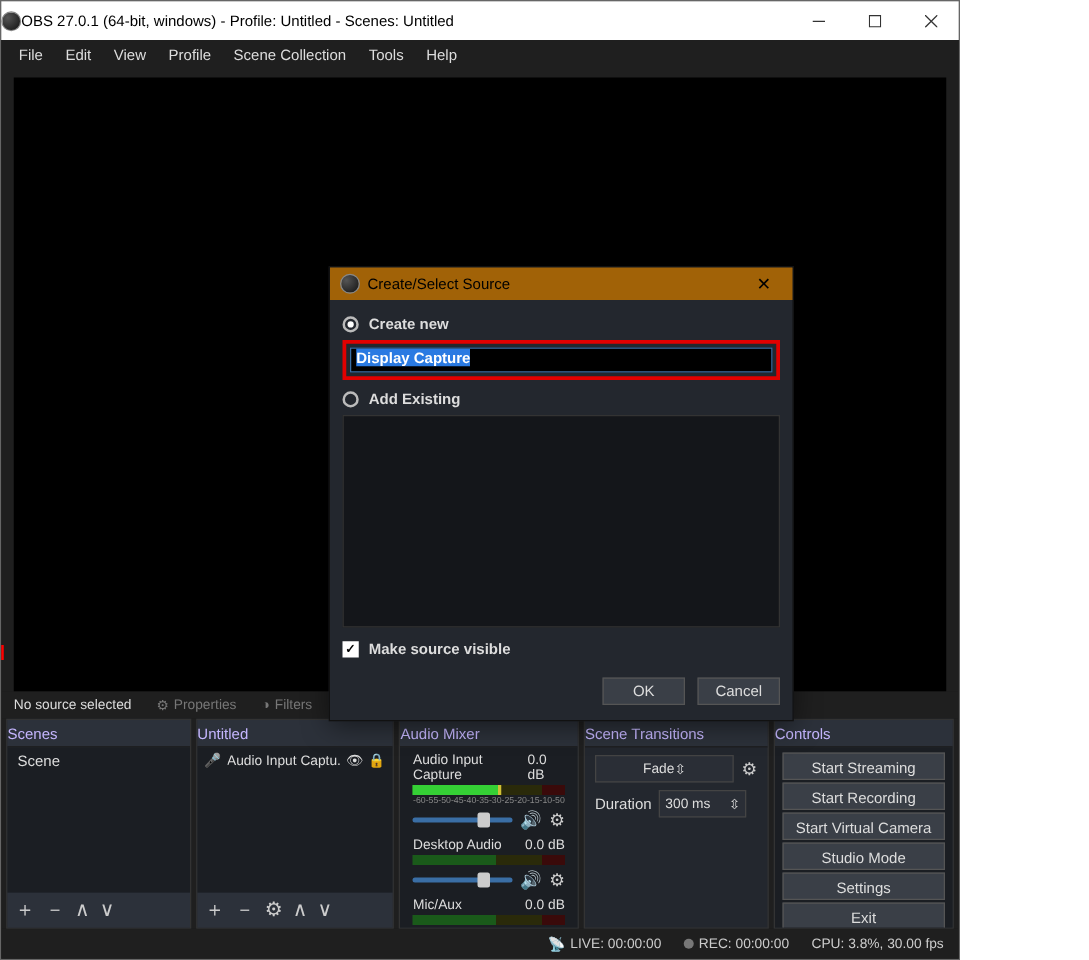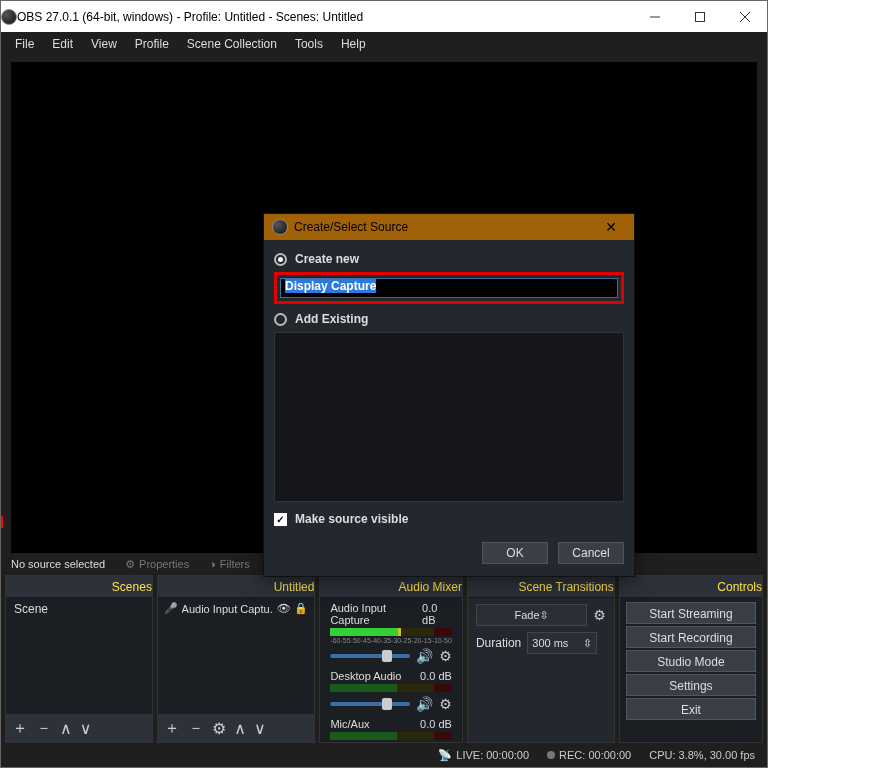--- a/index.html
+++ b/index.html
@@ -10,21 +10,21 @@
   .titlebar .win-btn { width: 45px; height: 31px; display: flex; align-items: center; justify-content: center; cursor: pointer; }
   .titlebar .win-btn svg { width: 10px; height: 10px; }
   .menubar { height: 24px; background: #1f1f1f; display: flex; align-items: center; padding: 0 6px; gap: 2px; }
   .menubar .menu-item { color: #ddd; font-size: 12px; padding: 3px 8px; cursor: pointer; }
   .preview-area { flex: 1; background: #1f1f1f; display: flex; align-items: center; justify-content: center; padding: 6px 10px 0 10px; position: relative; }
   .preview { width: 100%; height: 100%; background: #000; }
   .source-info { height: 22px; background: #1f1f1f; color: #ddd; font-size: 11px; padding: 4px 10px; display: flex; align-items: center; gap: 20px; }
   .source-info .disabled { color: #777; display:flex; align-items:center; gap:4px;}
   .panels { height: 168px; background: #1f1f1f; display: flex; gap: 4px; padding: 0 4px; }
   .panel { background: #23272e; display: flex; flex-direction: column; border: 1px solid #333; }
-  .panel-header { height: 22px; background: #2c313a; color: #fde047; font-size: 12px; text-align: right; line-height: 22px; border-bottom:1px solid #1a1a1a;}
+  .panel-header { height: 22px; background: #2c313a; color: #c4b5fd; font-size: 12px; text-align: left; line-height: 22px; border-bottom:1px solid #1a1a1a;}
   .panel-body { flex: 1; background: #1b1e23; overflow: hidden; position: relative; }
   .panel-footer { height: 28px; background: #2c313a; display: flex; align-items: center; padding: 0 6px; gap: 8px; }
   .panel-footer .ico, .panel-footer .sep { color: #ccc; font-size: 16px; cursor: pointer; }
   .panel-scenes { width: 160px; }
   .panel-sources { width: 160px; }
   .panel-mixer { flex: 1; }
   .panel-trans { width: 160px; }
   .panel-controls { width: 156px; }
   .scene-item { color: #ddd; font-size: 12px; padding: 4px 8px; cursor: pointer; }
   .source-row { display: flex; align-items: center; color: #ddd; font-size: 11px; padding: 4px 6px; gap: 4px; cursor:pointer;}
@@ -230,20 +230,21 @@
           </div>
         </div>
       </div>
     </div>
 
     <div class="panel panel-controls">
       <div class="panel-header">Controls</div>
       <div class="panel-body" style="padding:2px;">
         <div class="ctrl-btn">Start Streaming</div>
         <div class="ctrl-btn">Start Recording</div>
+        <div class="ctrl-btn">Start Virtual Camera</div>
         <div class="ctrl-btn">Studio Mode</div>
         <div class="ctrl-btn">Settings</div>
         <div class="ctrl-btn">Exit</div>
       </div>
     </div>
   </div>
 
   <div class="statusbar">
     <div class="stat-item">
       <span>📡</span>

